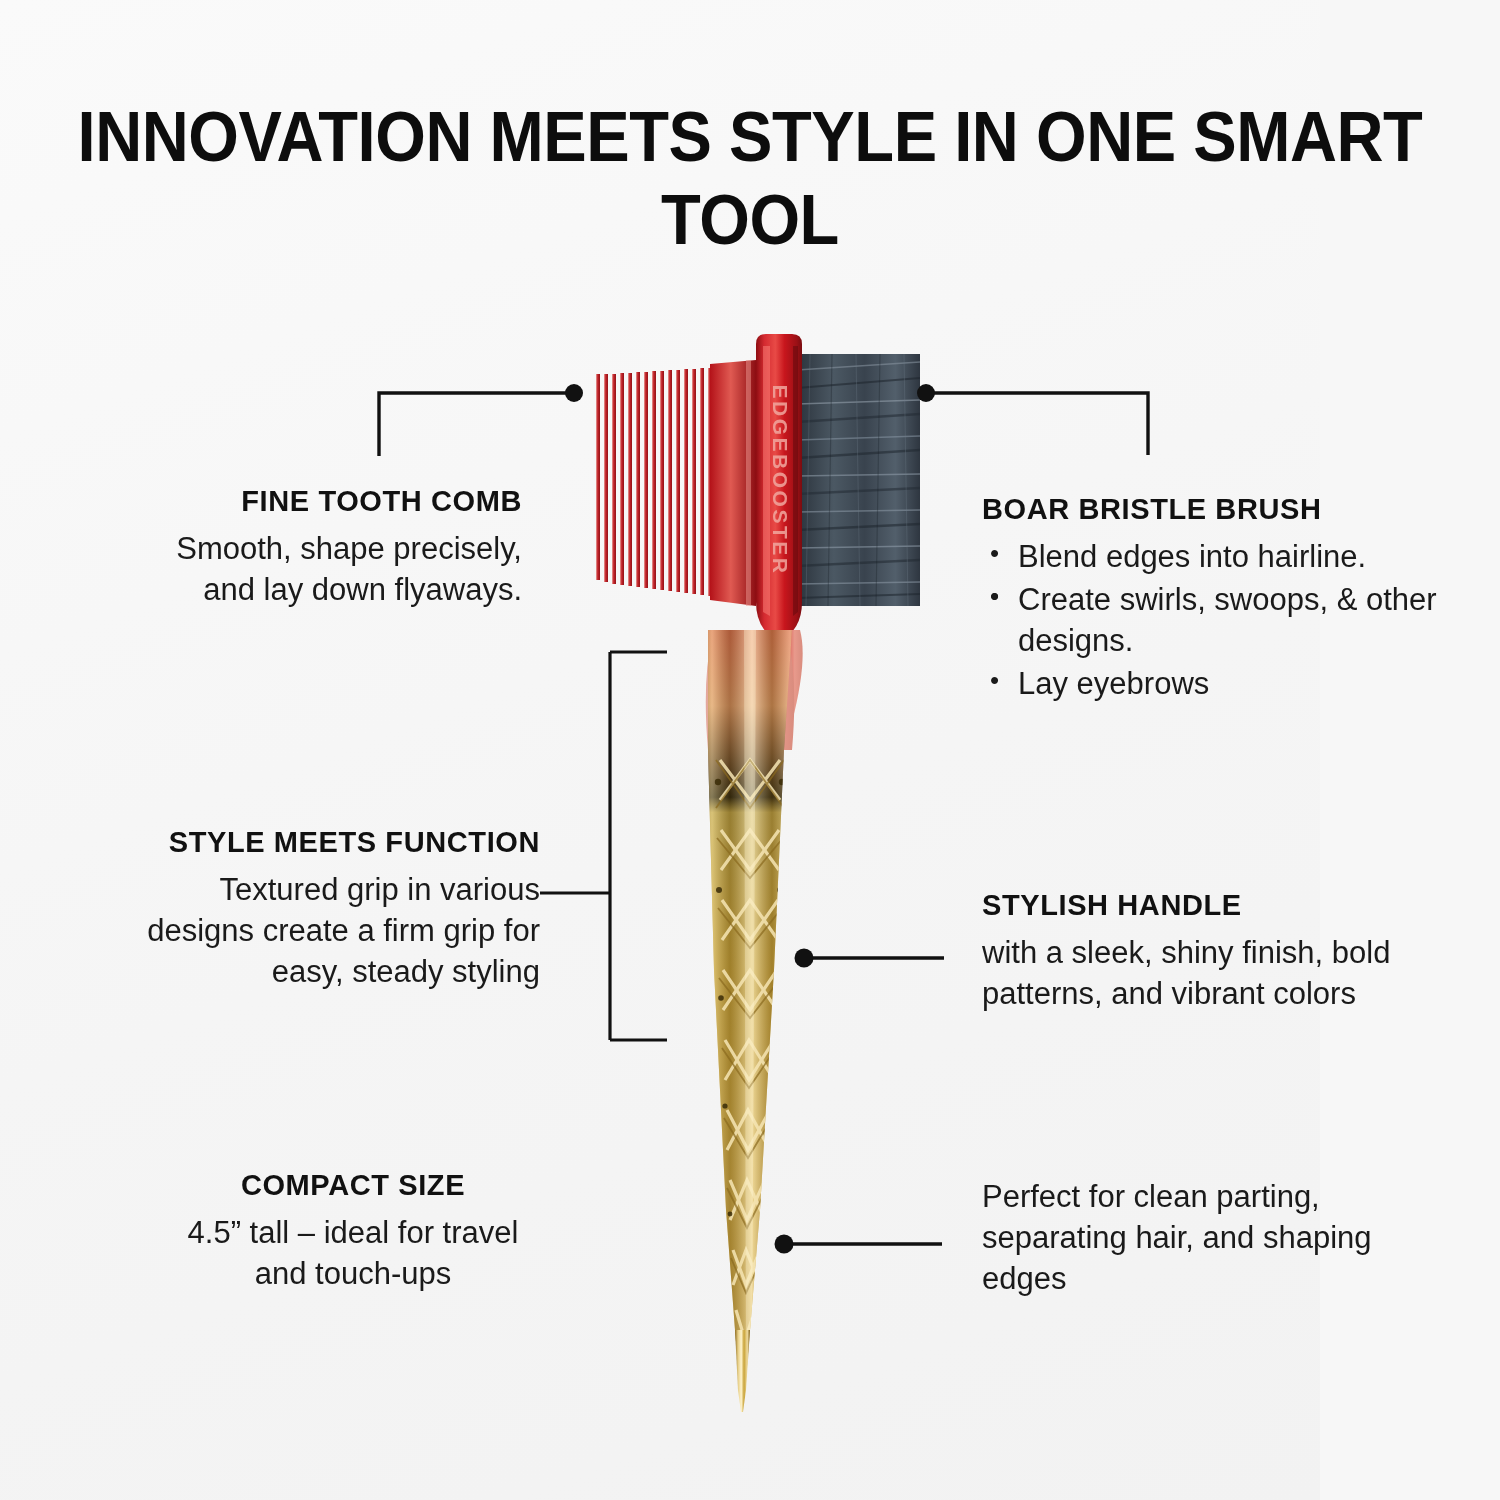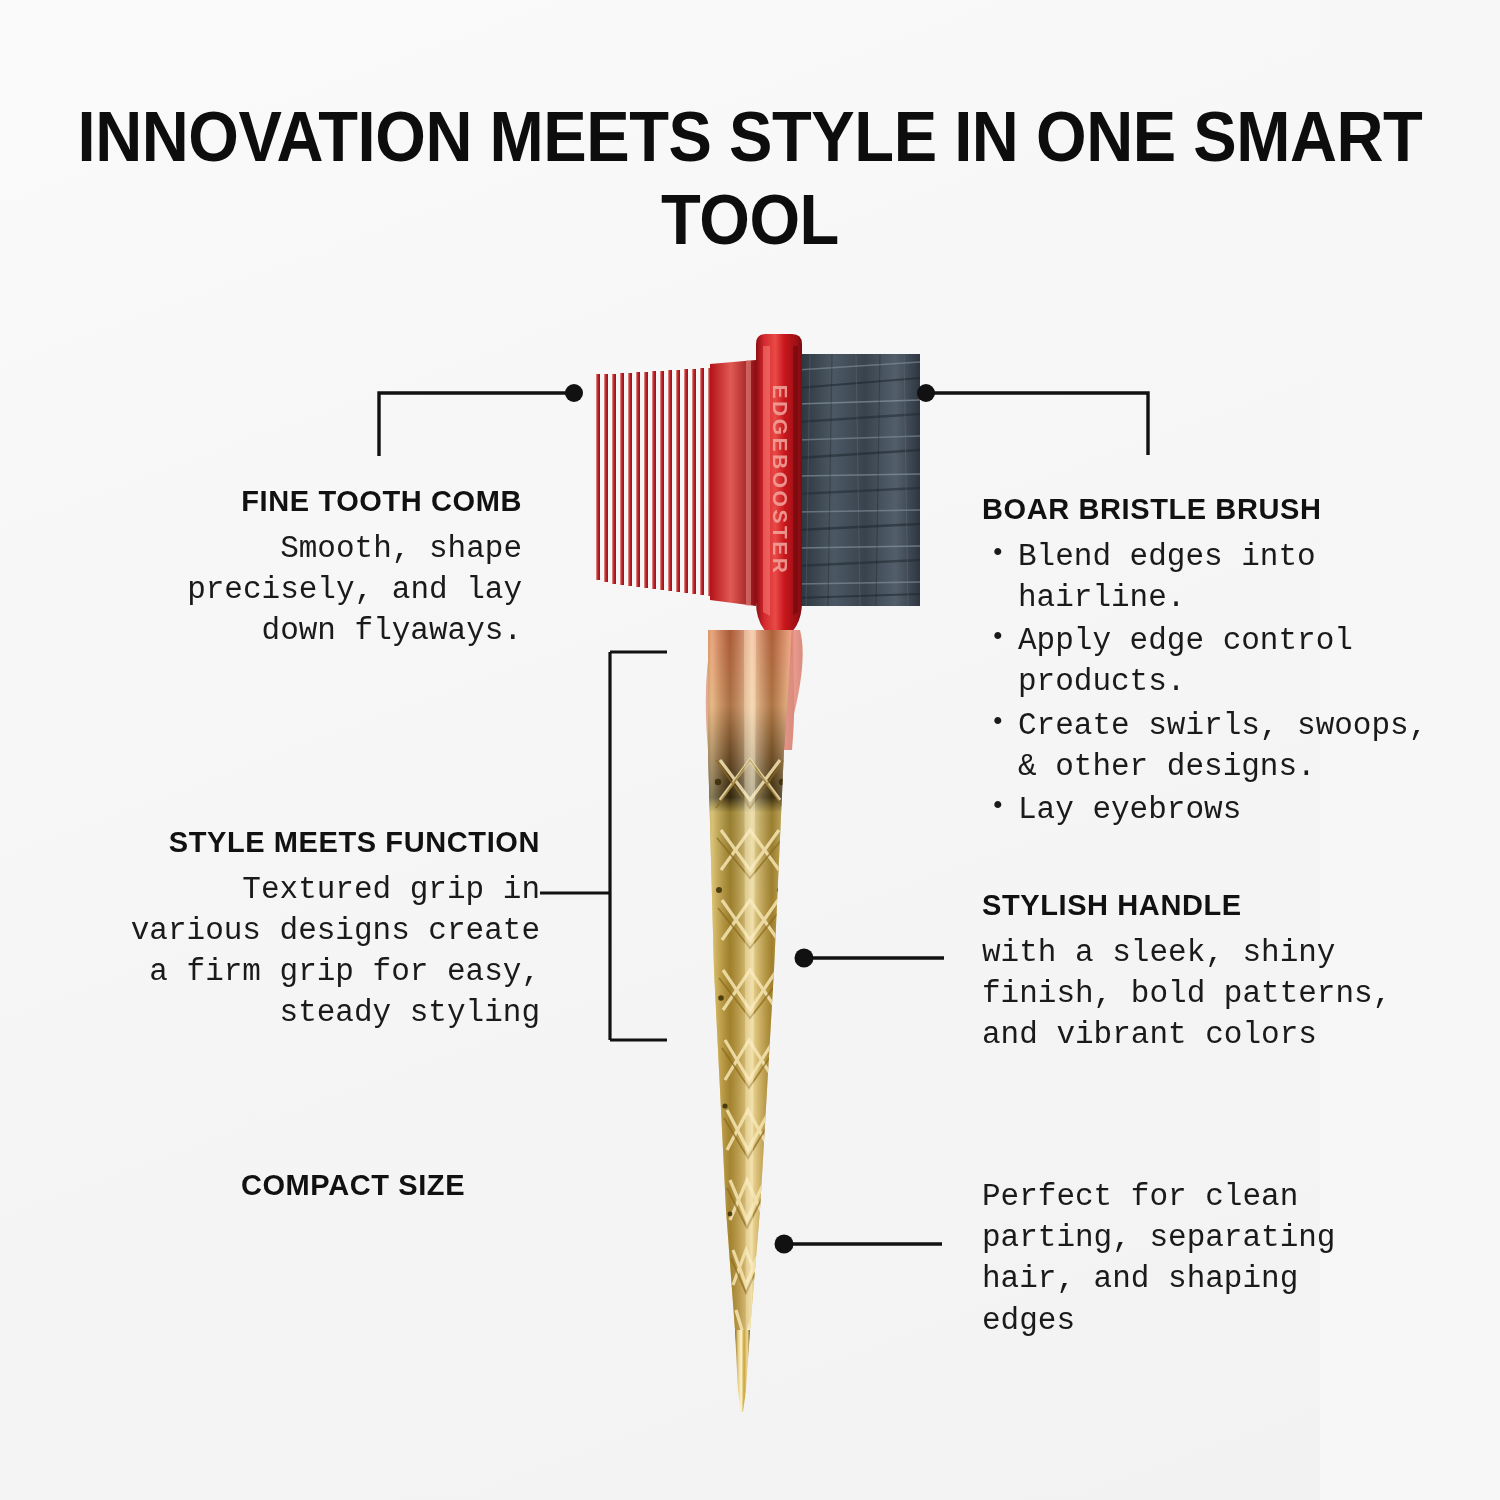--- a/index.html
+++ b/index.html
@@ -37,21 +37,20 @@
     letter-spacing: 0.6px;
     color: #111;
     line-height: 1.2;
     margin-bottom: 9px;
   }
   .block p, .block li {
     font-size: 31px;
     font-weight: 400;
     color: #1a1a1a;
     line-height: 1.33;
-    font-family: Liberation Mono, monospace;
   }
   .block ul { list-style: none; }
   .block li {
     position: relative;
     padding-left: 36px;
     margin-bottom: 2px;
   }
   .block li .bullet {
     position: absolute;
     left: 8px; top: -1px;
@@ -311,21 +310,20 @@
 
   <div class="block align-left" id="blk-brush">
     <h3>BOAR BRISTLE BRUSH</h3>
     <ul>
       <li>
         <span class="bullet">•</span>
         <span>Blend edges into hairline.</span>
       </li>
       <li>
         <span class="bullet">•</span>
-        <span>Apply edge control products.</span>
       </li>
       <li>
         <span class="bullet">•</span>
         <span>Create swirls, swoops, &amp; other designs.</span>
       </li>
       <li>
         <span class="bullet">•</span>
         <span>Lay eyebrows</span>
       </li>
     </ul>
@@ -336,19 +334,20 @@
     <p>Textured grip in various designs create a firm grip for easy, steady styling</p>
   </div>
 
   <div class="block align-left" id="blk-handle">
     <h3>STYLISH HANDLE</h3>
     <p>with a sleek, shiny finish, bold patterns, and vibrant colors</p>
   </div>
 
   <div class="block align-center" id="blk-compact">
     <h3>COMPACT SIZE</h3>
+    <p>4.5” tall – ideal for travel and touch-ups</p>
   </div>
 
   <div class="block align-left" id="blk-rattail">
     <p>Perfect for clean parting, separating hair, and shaping edges</p>
   </div>
 
 </div>
 
 </body></html>

